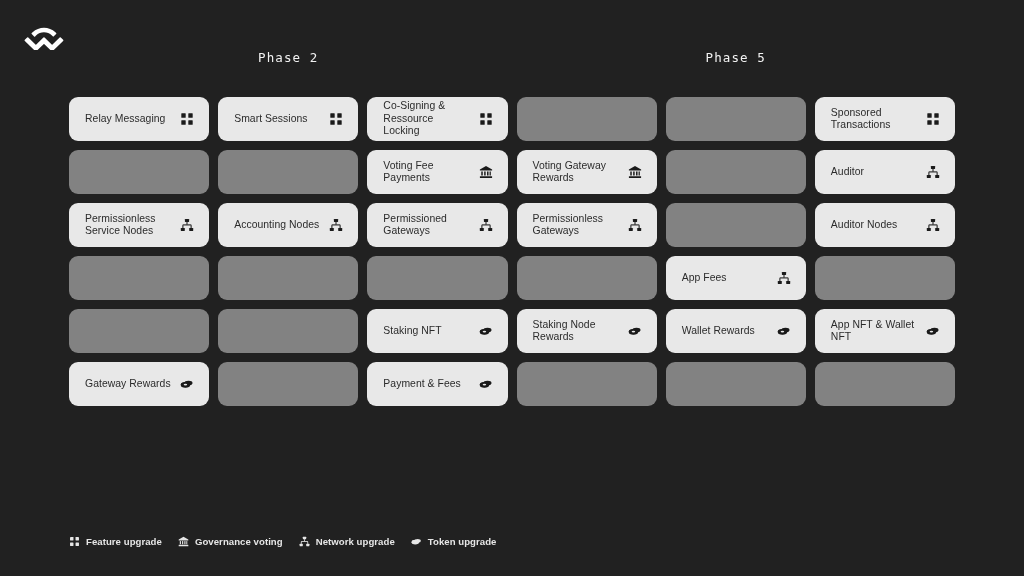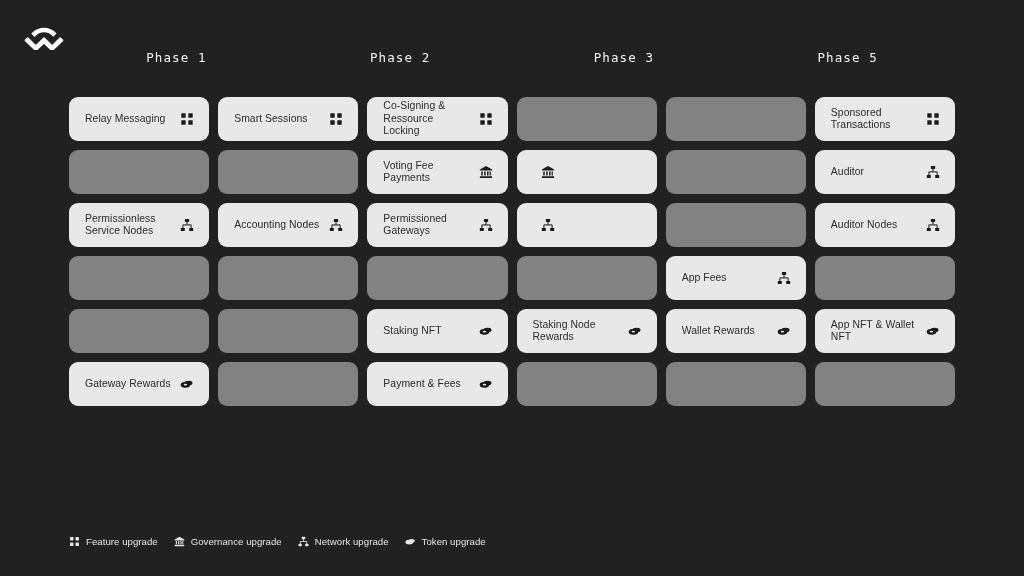--- a/index.html
+++ b/index.html
@@ -94,20 +94,21 @@
     left: 69px;
     top: 536px;
     display: flex;
     align-items: center;
     gap: 16px;
   }
   .legend-item {
     display: flex;
     align-items: flex-start;
     gap: 6px;
+    font-weight: bold;
   }
   .legend-icon {
     width: 11px;
     height: 11px;
     display: block;
   }
   .legend-icon svg { display: block; }
   .legend-label {
     color: #e6e6e6;
     font-size: 9.6px;
@@ -119,23 +120,21 @@
 <body>
 
 <div class="logo">
   <svg viewBox="0 0 40 28" width="40" height="28" aria-hidden="true">
     <path d="M8.6 10.2c6.3-6.1 16.5-6.1 22.8 0l.76.74c.32.31.32.81 0 1.11l-2.6 2.53c-.16.16-.41.16-.57 0l-1.05-1.02c-4.4-4.27-11.52-4.27-15.92 0l-1.12 1.09c-.16.16-.41.16-.57 0l-2.6-2.53a.78.78 0 0 1 0-1.11l.87-.81Z" fill="#ffffff"></path>
     <path d="M36.8 15.6l2.32 2.25c.32.3.32.8 0 1.11l-10.44 10.14a.83.83 0 0 1-1.15 0l-7.41-7.2a.2.2 0 0 0-.29 0l-7.41 7.2a.83.83 0 0 1-1.15 0L.83 18.96a.78.78 0 0 1 0-1.11l2.32-2.25a.83.83 0 0 1 1.15 0l7.41 7.2c.08.08.21.08.29 0l7.41-7.2a.83.83 0 0 1 1.15 0l7.41 7.2c.08.08.21.08.29 0l7.41-7.2a.83.83 0 0 1 1.13 0Z" fill="#ffffff"></path>
   </svg>
 </div>
 
 <div class="phase-header-row">
-  <div class="phase-header">Phase 1</div>
   <div class="phase-header">Phase 2</div>
-  <div class="phase-header">Phase 3</div>
   <div class="phase-header">Phase 5</div>
 </div>
 
 <div class="grid" id="roadmap-grid">
     <div class="card filled">
       <span class="card-label">Relay Messaging</span>
       <span class="card-icon">
         <svg viewBox="0 0 16 16" width="14" height="14">
           <rect x="1.5" y="1.5" width="5" height="5" rx="0.6" fill="#1a1a1a"></rect>
           <rect x="9.5" y="1.5" width="5" height="5" rx="0.6" fill="#1a1a1a"></rect>
@@ -188,20 +187,21 @@
           <path d="M8 1.2 15 5.1v1.3H1V5.1L8 1.2Z" fill="#1a1a1a"></path>
           <rect x="2.6" y="7.4" width="1.7" height="4.6" fill="#1a1a1a"></rect>
           <rect x="5.9" y="7.4" width="1.7" height="4.6" fill="#1a1a1a"></rect>
           <rect x="9.2" y="7.4" width="1.7" height="4.6" fill="#1a1a1a"></rect>
           <rect x="12.1" y="7.4" width="1.4" height="4.6" fill="#1a1a1a"></rect>
           <rect x="1" y="12.8" width="14" height="2" rx="0.4" fill="#1a1a1a"></rect>
         </svg>
       </span>
     </div>
     <div class="card filled">
+      <span class="card-label">Voting Gateway Rewards</span>
       <span class="card-icon">
         <svg viewBox="0 0 16 16" width="14" height="14">
           <path d="M8 1.2 15 5.1v1.3H1V5.1L8 1.2Z" fill="#1a1a1a"></path>
           <rect x="2.6" y="7.4" width="1.7" height="4.6" fill="#1a1a1a"></rect>
           <rect x="5.9" y="7.4" width="1.7" height="4.6" fill="#1a1a1a"></rect>
           <rect x="9.2" y="7.4" width="1.7" height="4.6" fill="#1a1a1a"></rect>
           <rect x="12.1" y="7.4" width="1.4" height="4.6" fill="#1a1a1a"></rect>
           <rect x="1" y="12.8" width="14" height="2" rx="0.4" fill="#1a1a1a"></rect>
         </svg>
       </span>
@@ -257,20 +257,21 @@
           <rect x="0.9" y="11.4" width="4.6" height="3.4" rx="0.5" fill="#1a1a1a"></rect>
           <rect x="10.5" y="11.4" width="4.6" height="3.4" rx="0.5" fill="#1a1a1a"></rect>
           <rect x="7.4" y="4.6" width="1.2" height="3" fill="#1a1a1a"></rect>
           <rect x="3.1" y="7.3" width="9.8" height="1.2" fill="#1a1a1a"></rect>
           <rect x="2.7" y="8.2" width="1.2" height="3.2" fill="#1a1a1a"></rect>
           <rect x="12.1" y="8.2" width="1.2" height="3.2" fill="#1a1a1a"></rect>
         </svg>
       </span>
     </div>
     <div class="card filled">
+      <span class="card-label">Permissionless Gateways</span>
       <span class="card-icon">
         <svg viewBox="0 0 16 16" width="14" height="14">
           <rect x="5.6" y="1.2" width="4.8" height="3.4" rx="0.5" fill="#1a1a1a"></rect>
           <rect x="0.9" y="11.4" width="4.6" height="3.4" rx="0.5" fill="#1a1a1a"></rect>
           <rect x="10.5" y="11.4" width="4.6" height="3.4" rx="0.5" fill="#1a1a1a"></rect>
           <rect x="7.4" y="4.6" width="1.2" height="3" fill="#1a1a1a"></rect>
           <rect x="3.1" y="7.3" width="9.8" height="1.2" fill="#1a1a1a"></rect>
           <rect x="2.7" y="8.2" width="1.2" height="3.2" fill="#1a1a1a"></rect>
           <rect x="12.1" y="8.2" width="1.2" height="3.2" fill="#1a1a1a"></rect>
         </svg>
@@ -400,21 +401,21 @@
       <span class="legend-icon">
         <svg viewBox="0 0 16 16" width="11" height="11">
           <path d="M8 1.2 15 5.1v1.3H1V5.1L8 1.2Z" fill="#e6e6e6"></path>
           <rect x="2.6" y="7.4" width="1.7" height="4.6" fill="#e6e6e6"></rect>
           <rect x="5.9" y="7.4" width="1.7" height="4.6" fill="#e6e6e6"></rect>
           <rect x="9.2" y="7.4" width="1.7" height="4.6" fill="#e6e6e6"></rect>
           <rect x="12.1" y="7.4" width="1.4" height="4.6" fill="#e6e6e6"></rect>
           <rect x="1" y="12.8" width="14" height="2" rx="0.4" fill="#e6e6e6"></rect>
         </svg>
       </span>
-      <span class="legend-label">Governance upgrade</span>
+      <span class="legend-label">Governance voting</span>
     </div>
     <div class="legend-item">
       <span class="legend-icon">
         <svg viewBox="0 0 16 16" width="11" height="11">
           <rect x="5.6" y="1.2" width="4.8" height="3.4" rx="0.5" fill="#e6e6e6"></rect>
           <rect x="0.9" y="11.4" width="4.6" height="3.4" rx="0.5" fill="#e6e6e6"></rect>
           <rect x="10.5" y="11.4" width="4.6" height="3.4" rx="0.5" fill="#e6e6e6"></rect>
           <rect x="7.4" y="4.6" width="1.2" height="3" fill="#e6e6e6"></rect>
           <rect x="3.1" y="7.3" width="9.8" height="1.2" fill="#e6e6e6"></rect>
           <rect x="2.7" y="8.2" width="1.2" height="3.2" fill="#e6e6e6"></rect>

